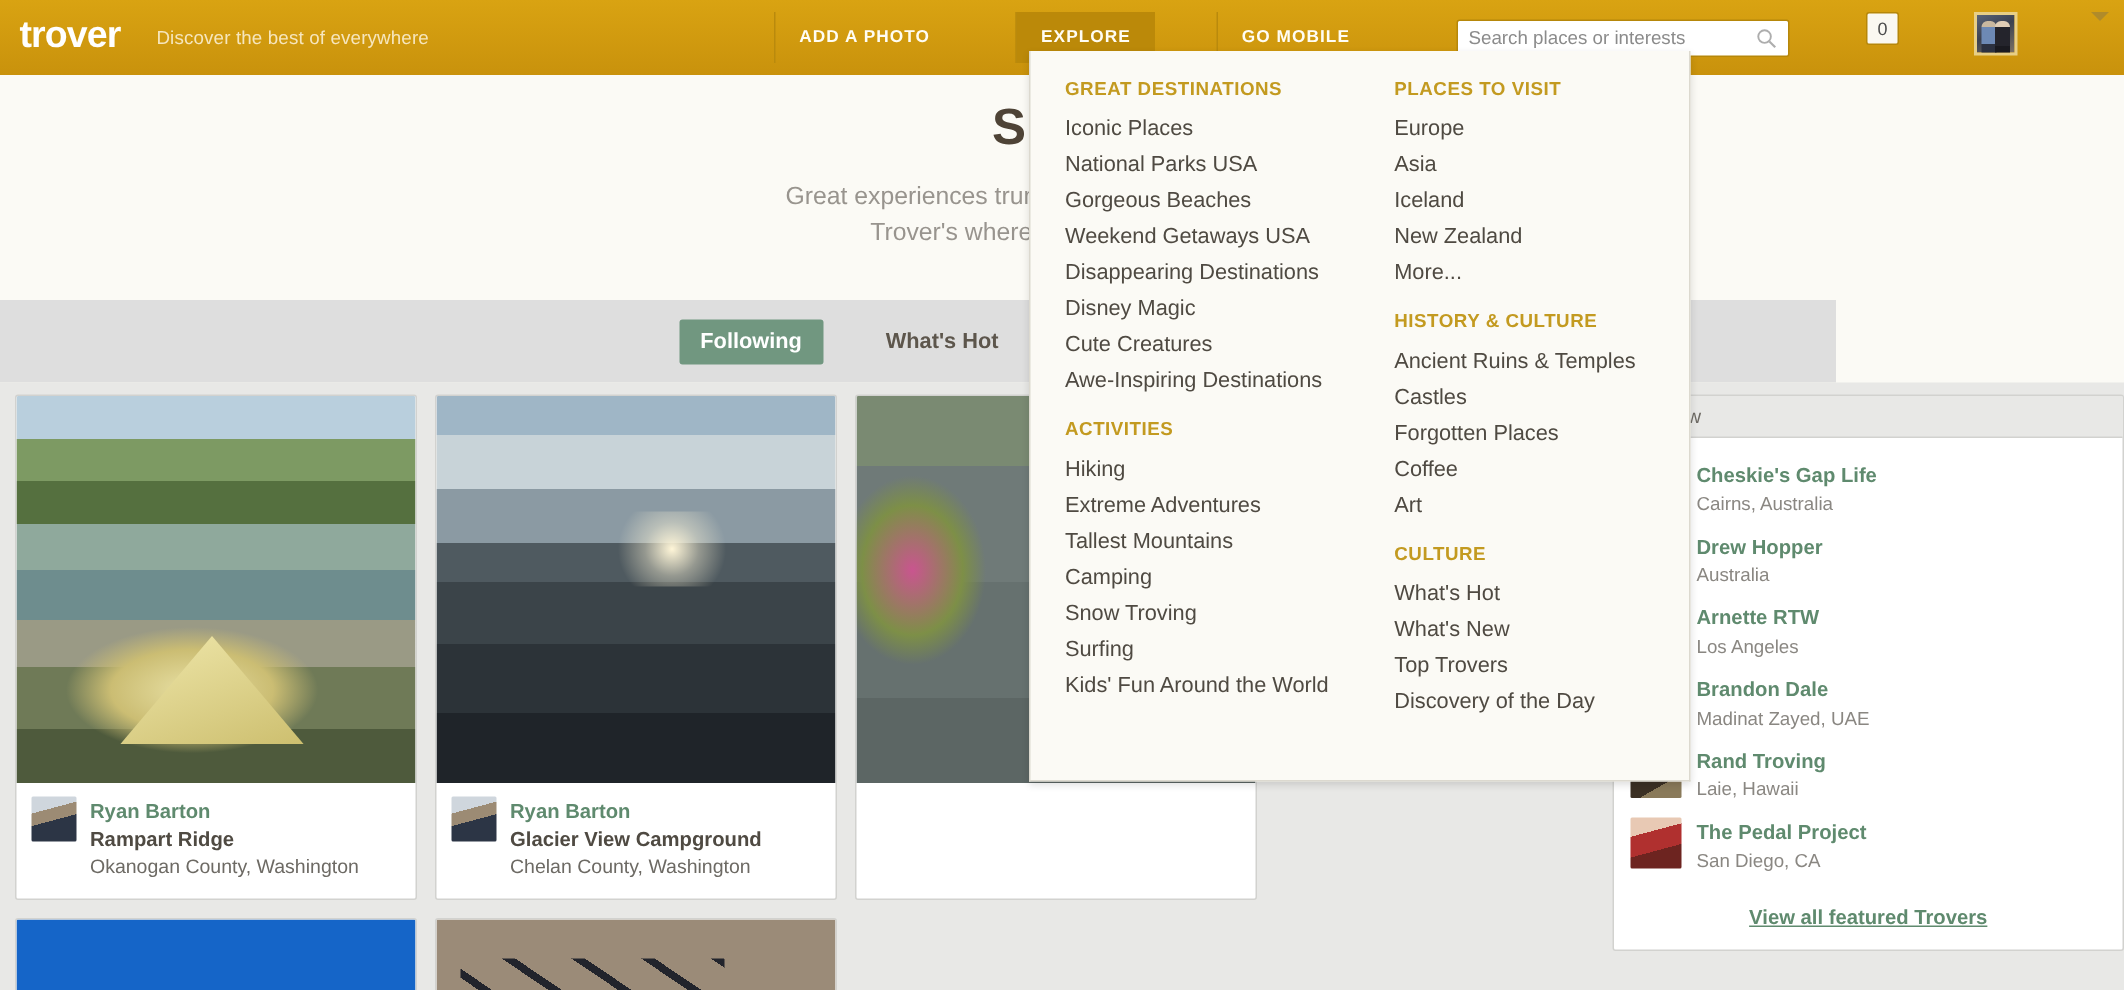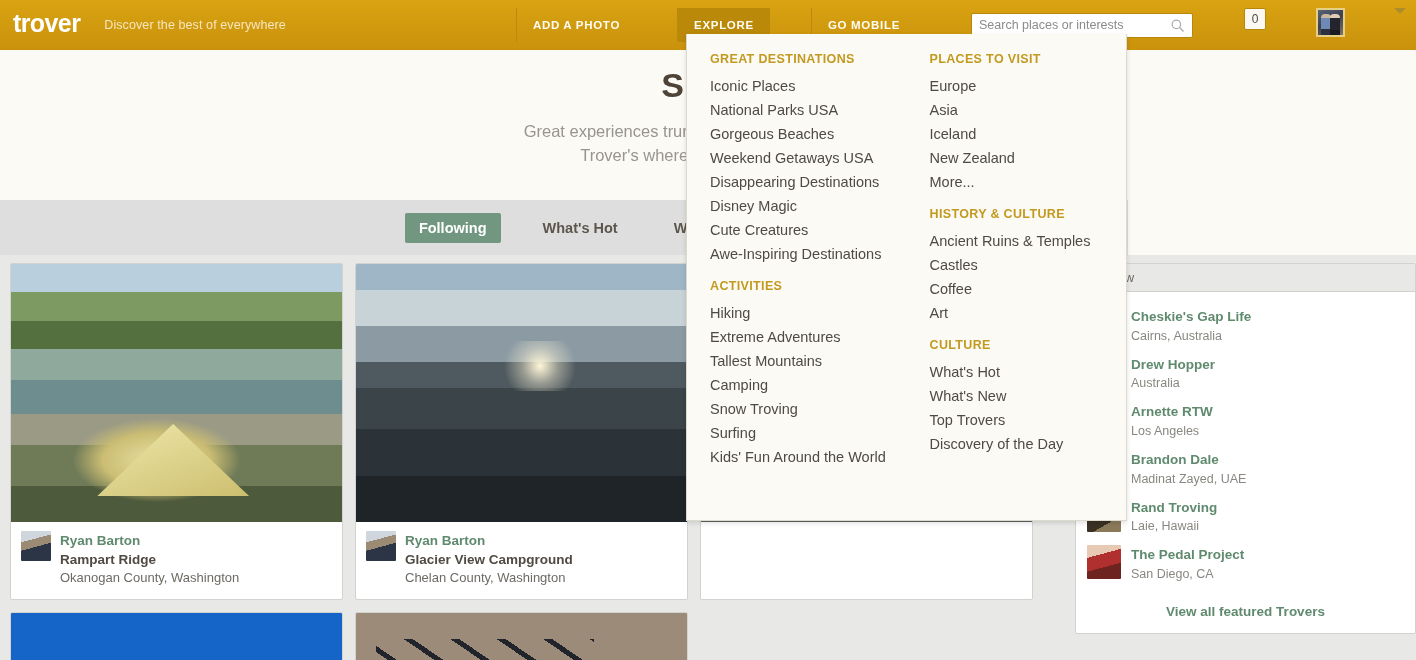--- a/index.html
+++ b/index.html
@@ -88,42 +88,42 @@
     padding-top: 32px; letter-spacing: -0.2px;
   }
   .hero-sub {
     font-size: 16.5px; color: #98948e; line-height: 24px;
     margin-top: 14px;
   }
 
   
   .tabbar {
     position: absolute; top: 200px; left: 0;
-    width: 1128px; height: 55px;
+    width: 1224px; height: 55px;
     background: #dedede;
     display: flex; align-items: center; justify-content: center;
   }
   .tabs { display: flex; align-items: center; gap: 28px; }
   .tab {
     font-size: 14.5px; font-weight: bold; color: #5d564c;
     padding: 7px 14px; cursor: pointer; border-radius: 2px;
   }
   .tab.active { background: #719780; color: #ffffff; }
 
   
   .content {
     position: absolute; top: 255px; left: 0;
     width: 1416px; height: 405px; background: #e8e8e6;
   }
   .grid {
     position: absolute; top: 8px; left: 10px;
     display: flex; flex-wrap: wrap; gap: 12px; width: 1060px;
   }
   .card {
-    width: 333px; background: #ffffff;
+    width: 268px; background: #ffffff;
     border: 1px solid #d2d2cf; border-radius: 2px;
     overflow: hidden;
   }
   .card-photo { width: 100%; height: 258px; position: relative; overflow: hidden; }
 
   
   .photo-tent {
     background:
       radial-gradient(ellipse 120px 60px at 44% 76%, #e8e0a4 0%, #cbbd73 45%, rgba(203,189,115,0) 70%),
       linear-gradient(to bottom,
@@ -191,21 +191,21 @@
   .trover-row { display: flex; gap: 10px; padding: 5px 14px 5px 11px; cursor: pointer; }
   .trover-avatar { width: 34px; height: 34px; flex: none; border-radius: 1px; }
   .tav-0, .tav-1, .tav-2, .tav-3 { background: transparent; }
   .tav-4 { background: linear-gradient(150deg,#6d5738 0 35%, #3b3024 35% 70%, #8a7a5a 70% 100%); }
   .tav-5 { background: linear-gradient(165deg,#e8c9b4 0 30%, #b0302f 30% 62%, #6d2420 62% 100%); }
   .trover-info { display: flex; flex-direction: column; justify-content: center; line-height: 1.45; }
   .trover-name { font-size: 13.5px; font-weight: bold; color: #5f8a6e; }
   .trover-loc { font-size: 12.5px; color: #8a8782; }
   .sidebar-footer {
     text-align: center; padding: 10px 0 14px 0;
-    font-size: 13.5px; font-weight: bold; color: #5f8a6e; cursor: pointer;
+    font-size: 13.5px; font-weight: bold; color: #5f8a6e; cursor: pointer; text-decoration: underline;
   }
 
   
   .dropdown {
     position: absolute; top: 34px; left: 686px;
     width: 441px; height: 487px;
     background: #fbfaf5;
     border: 1px solid #dcd9cf; border-top: none;
     box-shadow: 0 2px 5px rgba(0,0,0,.13);
     z-index: 50;
@@ -403,20 +403,21 @@
       <div class="dd-item">Asia</div>
       <div class="dd-item">Iceland</div>
       <div class="dd-item">New Zealand</div>
       <div class="dd-item">More...</div>
     </div>
 
     <div class="dd-section">
       <div class="dd-heading">HISTORY &amp; CULTURE</div>
       <div class="dd-item">Ancient Ruins &amp; Temples</div>
       <div class="dd-item">Castles</div>
+      <div class="dd-item">Forgotten Places</div>
       <div class="dd-item">Coffee</div>
       <div class="dd-item">Art</div>
     </div>
 
     <div class="dd-section">
       <div class="dd-heading">CULTURE</div>
       <div class="dd-item">What's Hot</div>
       <div class="dd-item">What's New</div>
       <div class="dd-item">Top Trovers</div>
       <div class="dd-item">Discovery of the Day</div>

